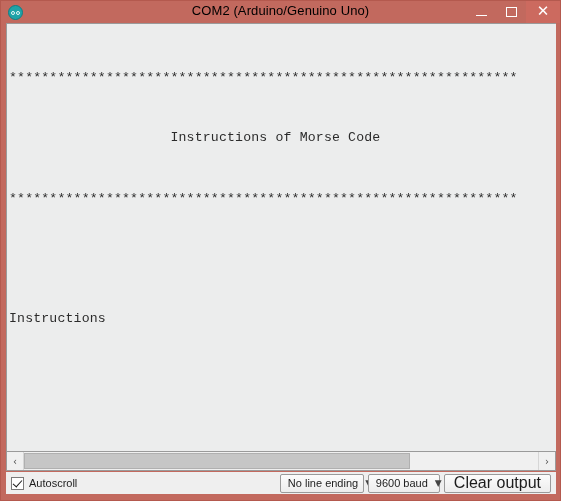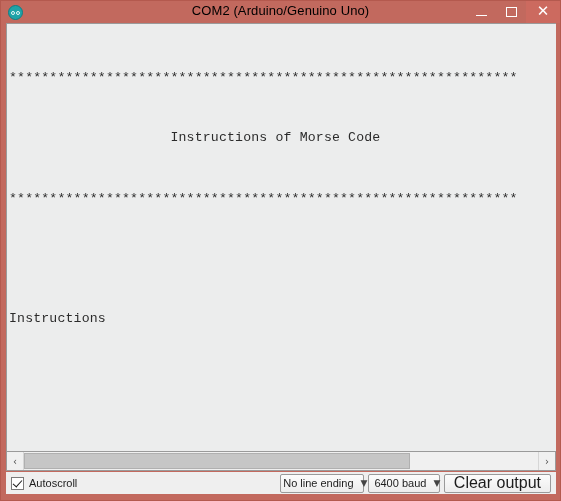--- a/index.html
+++ b/index.html
@@ -265,21 +265,20 @@
     border: 1px solid #9a9a9a;
     border-radius: 2px;
     box-sizing: border-box;
     display: flex;
     align-items: center;
     font-size: 11px;
     color: #1c1c1c;
     margin-right: 4px;
     cursor: default;
     font-family: "Liberation Sans", sans-serif;
-    justify-content: center;
   }
   .combo .combo-label {
     padding: 0 7px 0 7px;
     white-space: nowrap;
   }
   .combo .combo-arrow {
     width: 17px;
     text-align: center;
     font-size: 9px;
     color: #444444;
@@ -356,20 +355,20 @@
     <div class="autoscroll">
       <span class="checkbox"></span>
       <span class="autoscroll-label">Autoscroll</span>
     </div>
     <div class="status-spacer"></div>
     <div class="combo line-ending">
       <span class="combo-label">No line ending</span>
       <span class="combo-arrow">▼</span>
     </div>
     <div class="combo baud">
-      <span class="combo-label">6400 baud</span>
+      <span class="combo-label">9600 baud</span>
       <span class="combo-arrow">▼</span>
     </div>
     <div class="clear-btn">Clear output</div>
   </div>
 
   <div class="bottom-pad"></div>
 </div>
 
 </body></html>

